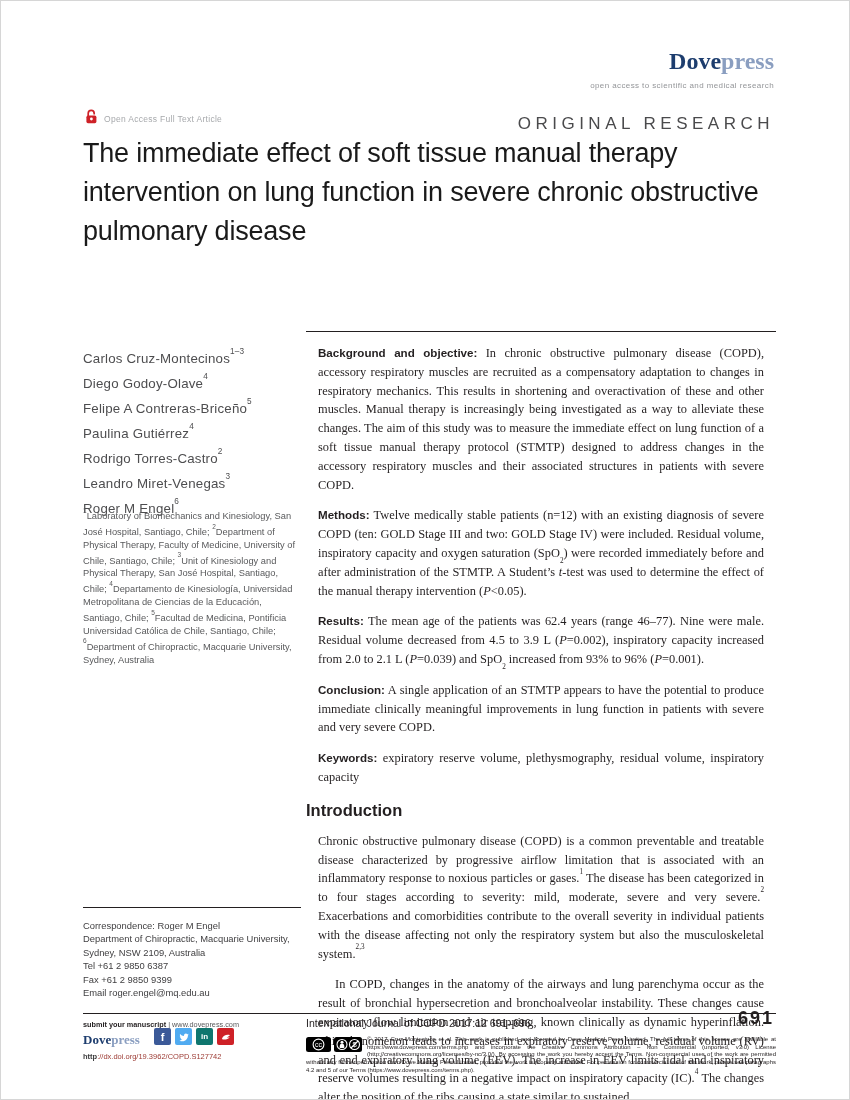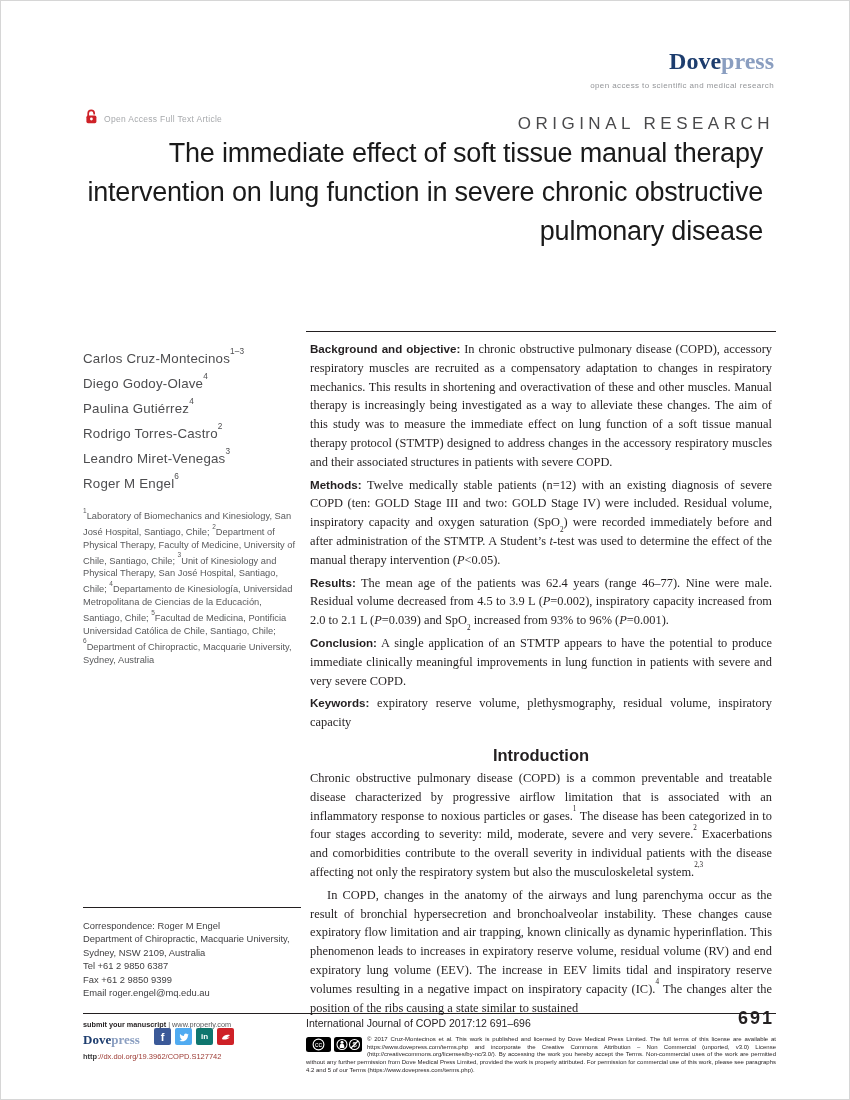--- a/index.html
+++ b/index.html
@@ -13,40 +13,40 @@
   .dovepress-logo{position:absolute;right:75px;top:47px;
         font-family:"Liberation Serif","DejaVu Serif",serif;font-weight:700;font-size:24px;}
   .dovepress-logo .dove{color:#1d3d6e;}
   .dovepress-logo .press{color:#8a9ec0;}
   .tagline{position:absolute;right:75px;top:80px;font-size:8px;color:#939598;letter-spacing:.4px;}
   .oa-row{position:absolute;left:84px;top:108px;display:flex;align-items:center;gap:6px;}
   .oa-row .oa-text{font-size:8.5px;color:#a7a9ac;letter-spacing:.3px;}
   .article-type{position:absolute;right:75px;top:113px;font-size:17px;letter-spacing:4.5px;
         color:#4a4a4c;}
   .title{position:absolute;left:82px;top:133px;width:680px;font-size:27px;line-height:39px;
-        font-weight:400;color:#1a1a1a;letter-spacing:-.2px;text-align:right;}
+        font-weight:400;color:#1a1a1a;letter-spacing:-.2px;}
   
   .authors{position:absolute;left:82px;top:344px;width:220px;font-size:13.3px;
         line-height:21.6px;color:#4d4d4f;letter-spacing:.2px;}
   .authors sup{font-size:62%;position:relative;top:-.45em;}
   .affiliations{position:absolute;left:82px;top:506px;width:213px;font-size:9.3px;
         line-height:12.8px;color:#58595b;}
   .affiliations sup{font-size:70%;position:relative;top:-.35em;}
   .correspondence{position:absolute;left:82px;top:906px;width:218px;border-top:1px solid #231f20;
         padding-top:11px;font-size:9.4px;line-height:13.4px;color:#414042;}
   .correspondence div{margin:0;}
   
   .rightcol{position:absolute;left:305px;top:330px;width:470px;}
   .abs-rule{border-top:1.4px solid #231f20;margin:0 0 8px 0;}
-  .rightcol p{margin:4px;font-family:"Liberation Serif","DejaVu Serif",serif;
+  .rightcol p{margin:12px;font-family:"Liberation Serif","DejaVu Serif",serif;
         font-size:12.4px;line-height:18.8px;text-align:justify;color:#231f20;}
   .rightcol p b{font-family:"Liberation Sans",sans-serif;font-size:11.6px;}
   .rightcol p sup{font-size:58%;position:relative;top:-.5em;line-height:0;}
   .rightcol p sub{font-size:58%;position:relative;top:.3em;line-height:0;}
-  .intro-heading{margin:14px 0 4px 0;font-size:16.5px;font-weight:700;color:#231f20;text-align:center;}
+  .intro-heading{margin:14px 0 4px 0;font-size:16.5px;font-weight:700;color:#231f20;}
   .indent{text-indent:17px;}
   
   .footer-rule{position:absolute;left:82px;top:1012px;width:693px;border-top:1px solid #231f20;}
   .submit-line{position:absolute;left:82px;top:1019px;font-size:7.3px;color:#58595b;}
   .submit-line .bold{font-weight:700;color:#231f20;}
   .mini-dove{position:absolute;left:82px;top:1031px;
         font-family:"Liberation Serif","DejaVu Serif",serif;font-weight:700;font-size:13px;}
   .mini-dove .dove{color:#1d3d6e;}
   .mini-dove .press{color:#8a9ec0;}
   .social-row{position:absolute;left:153px;top:1027px;display:flex;gap:4px;}
@@ -85,20 +85,21 @@
     <span class="oa-text">Open Access Full Text Article</span>
   </div>
 
   <div class="article-type">ORIGINAL RESEARCH</div>
 
   <div class="title">The immediate effect of soft tissue manual therapy intervention on lung function in severe chronic obstructive pulmonary disease</div>
 
   <div class="authors">
     <div><span>Carlos Cruz-Montecinos</span><sup>1–3</sup></div>
     <div><span>Diego Godoy-Olave</span><sup>4</sup></div>
+    <div><span>Felipe A Contreras-Briceño</span><sup>5</sup></div>
     <div><span>Paulina Gutiérrez</span><sup>4</sup></div>
     <div><span>Rodrigo Torres-Castro</span><sup>2</sup></div>
     <div><span>Leandro Miret-Venegas</span><sup>3</sup></div>
     <div><span>Roger M Engel</span><sup>6</sup></div>
   </div>
 
   <div class="affiliations"><sup>1</sup>Laboratory of Biomechanics and Kinesiology, San José Hospital, Santiago, Chile; <sup>2</sup>Department of Physical Therapy, Faculty of Medicine, University of Chile, Santiago, Chile; <sup>3</sup>Unit of Kinesiology and Physical Therapy, San José Hospital, Santiago, Chile; <sup>4</sup>Departamento de Kinesiología, Universidad Metropolitana de Ciencias de la Educación, Santiago, Chile; <sup>5</sup>Facultad de Medicina, Pontificia Universidad Católica de Chile, Santiago, Chile; <sup>6</sup>Department of Chiropractic, Macquarie University, Sydney, Australia</div>
 
   <div class="correspondence">
     <div>Correspondence: Roger M Engel</div>
@@ -119,21 +120,21 @@
     <div class="intro-heading">Introduction</div>
     <p>Chronic obstructive pulmonary disease (COPD) is a common preventable and treatable disease characterized by progressive airflow limitation that is associated with an inflammatory response to noxious particles or gases.<sup>1</sup> The disease has been categorized in to four stages according to severity: mild, moderate, severe and very severe.<sup>2</sup> Exacerbations and comorbidities contribute to the overall severity in individual patients with the disease affecting not only the respiratory system but also the musculoskeletal system.<sup>2,3</sup></p>
     <p class="indent">In COPD, changes in the anatomy of the airways and lung parenchyma occur as the result of bronchial hypersecretion and bronchoalveolar instability. These changes cause expiratory flow limitation and air trapping, known clinically as dynamic hyperinflation. This phenomenon leads to increases in expiratory reserve volume, residual volume (RV) and end expiratory lung volume (EEV). The increase in EEV limits tidal and inspiratory reserve volumes resulting in a negative impact on inspiratory capacity (IC).<sup>4</sup> The changes alter the position of the ribs causing a state similar to sustained</p>
   </div>
 
   <div class="footer-rule"></div>
 
   <div class="submit-line">
     <span class="bold">submit your manuscript</span>
     <span>|</span>
-    <span>www.properly.com</span>
+    <span>www.dovepress.com</span>
   </div>
 
   <div class="mini-dove"><span class="dove">Dove</span><span class="press">press</span></div>
 
   <div class="social-row">
     <div class="sq fb">f</div>
     <div class="sq tw">
       <svg width="12" height="12" viewBox="0 0 17 17">
         <path fill="#ffffff" d="M15.3 4.9c-.5.2-1 .4-1.6.5.6-.3 1-.9 1.2-1.5-.5.3-1.1.5-1.7.7-.5-.5-1.2-.9-2-.9-1.5 0-2.7 1.2-2.7 2.7 0 .2 0 .4.1.6-2.3-.1-4.3-1.2-5.6-2.9-.2.4-.4.9-.4 1.4 0 .9.5 1.8 1.2 2.2-.4 0-.9-.1-1.2-.3v.1c0 1.3.9 2.4 2.2 2.7-.2.1-.5.1-.7.1-.2 0-.4 0-.5-.1.4 1.1 1.4 1.9 2.6 1.9-.9.7-2.1 1.2-3.4 1.2H2c1.2.8 2.7 1.2 4.2 1.2 5 0 7.8-4.2 7.8-7.8v-.4c.5-.4 1-.9 1.3-1.4z"></path>
       </svg>

